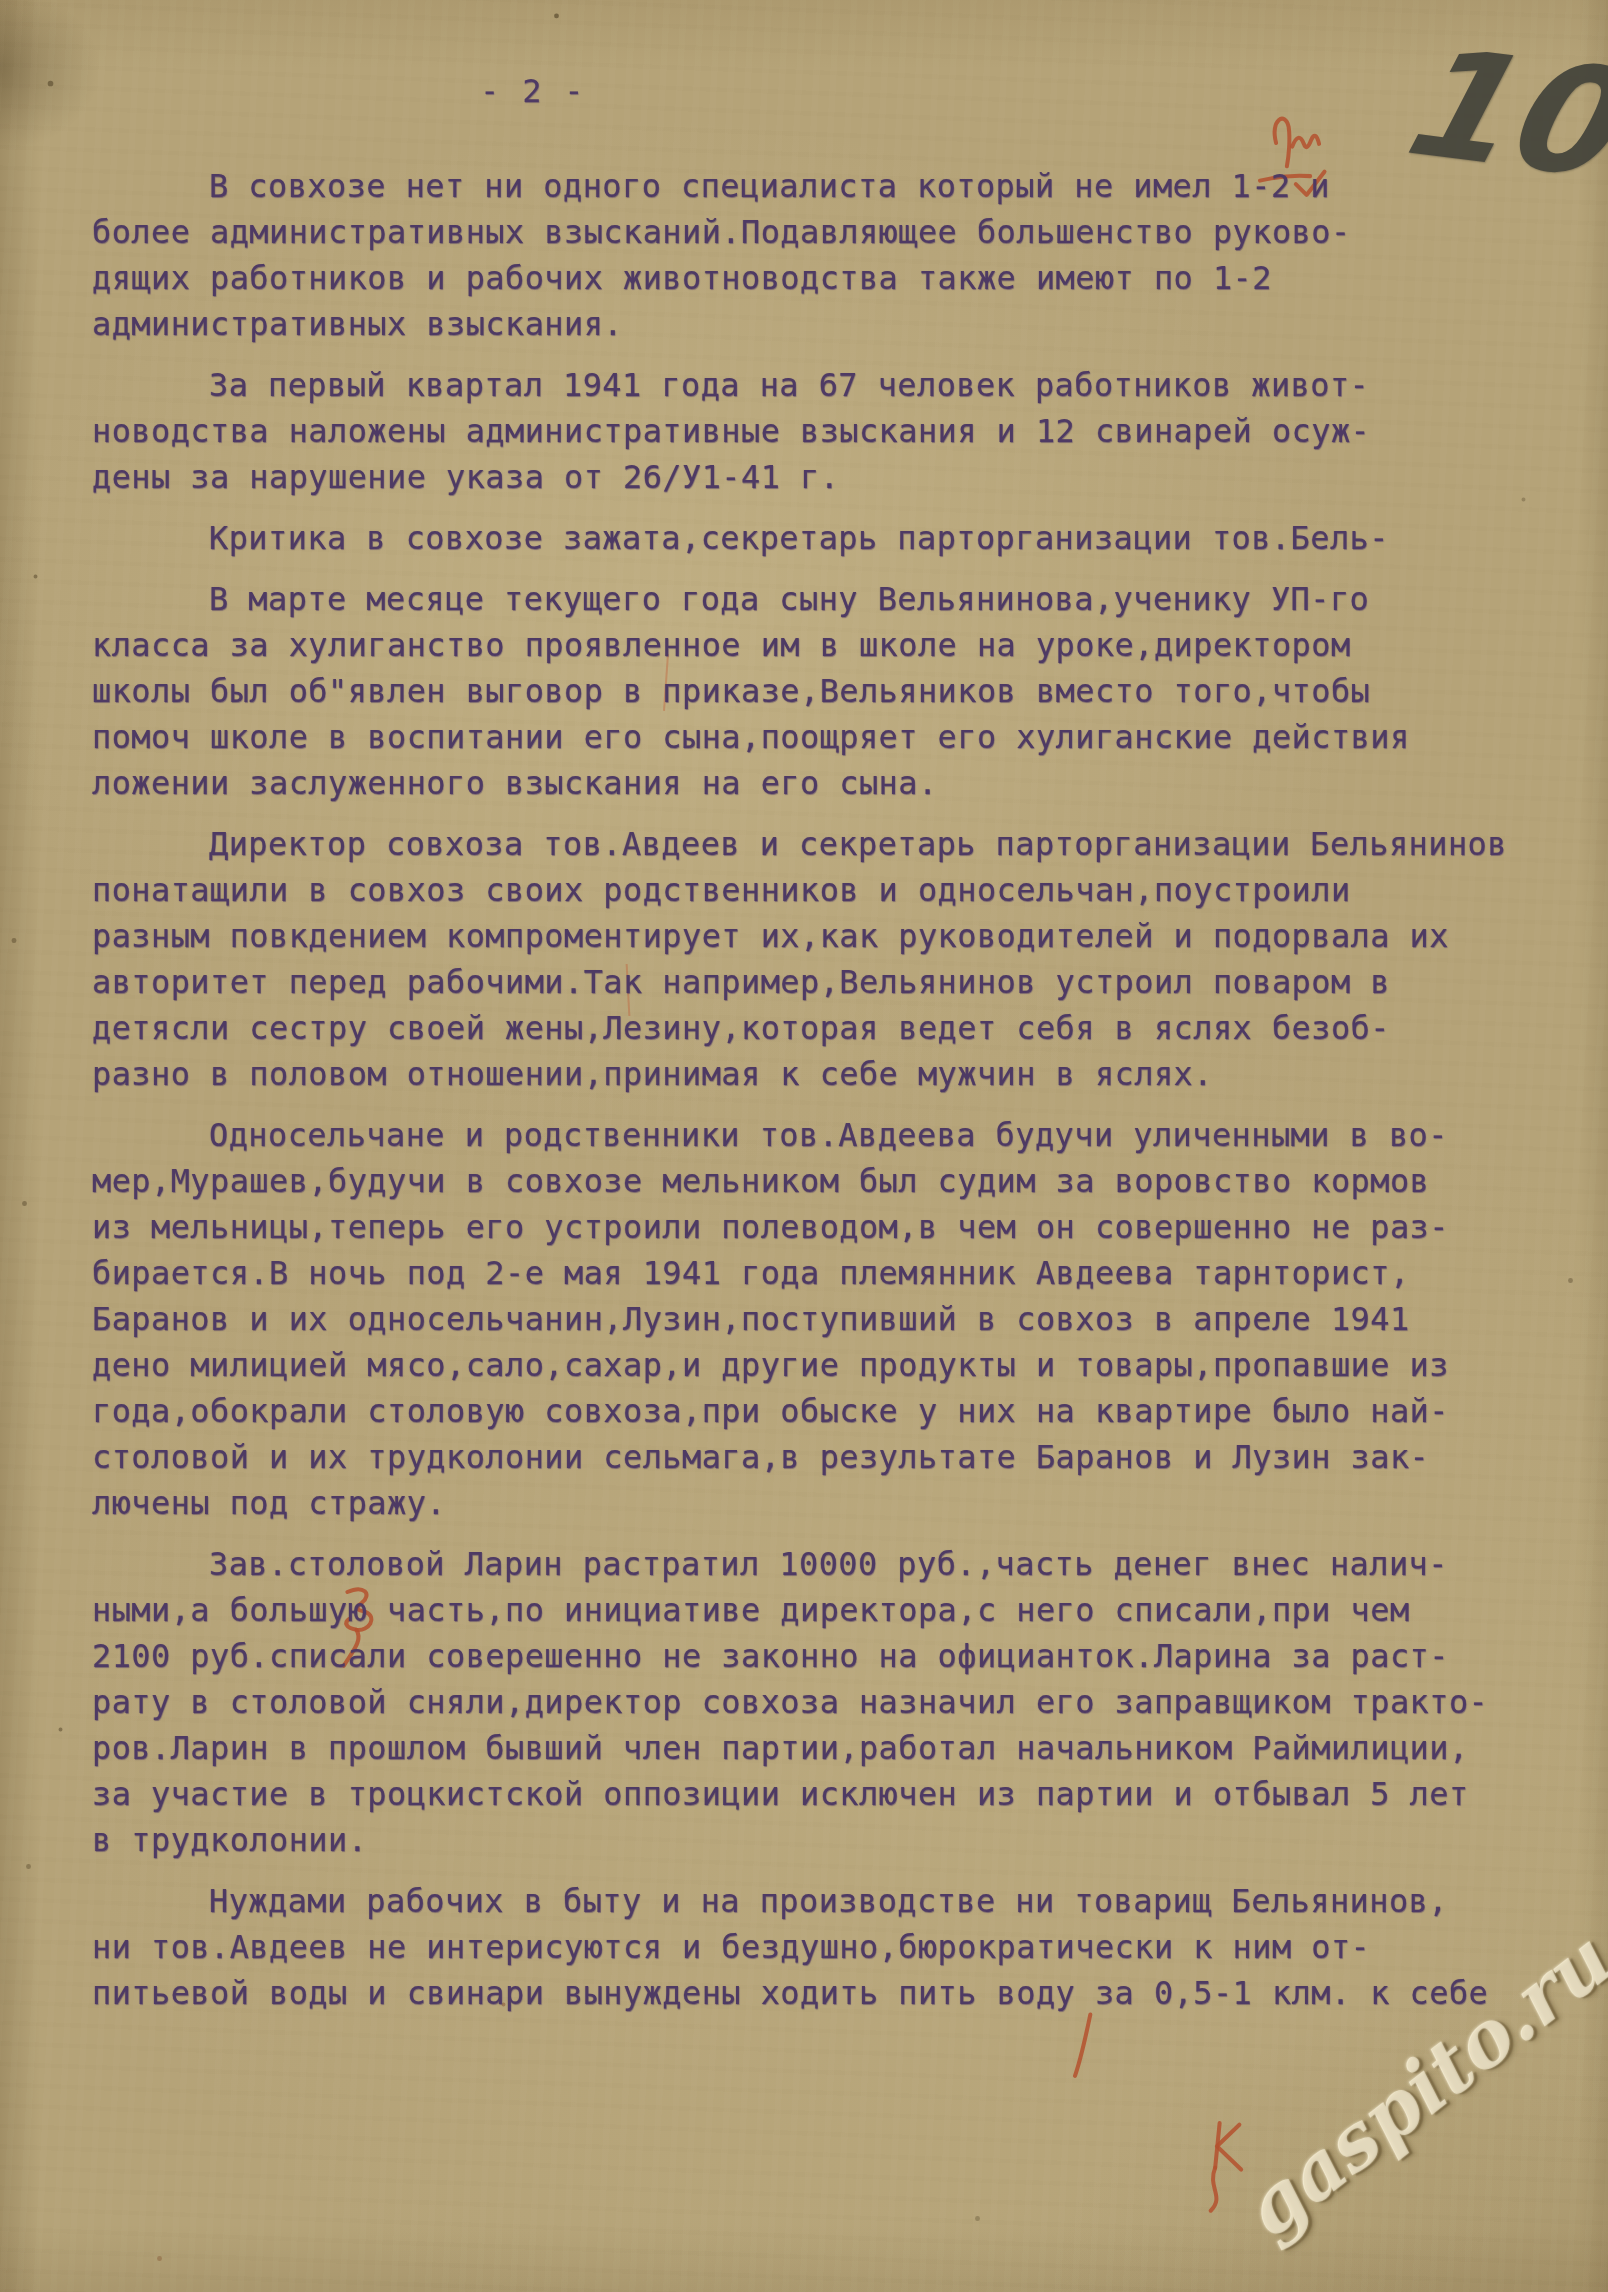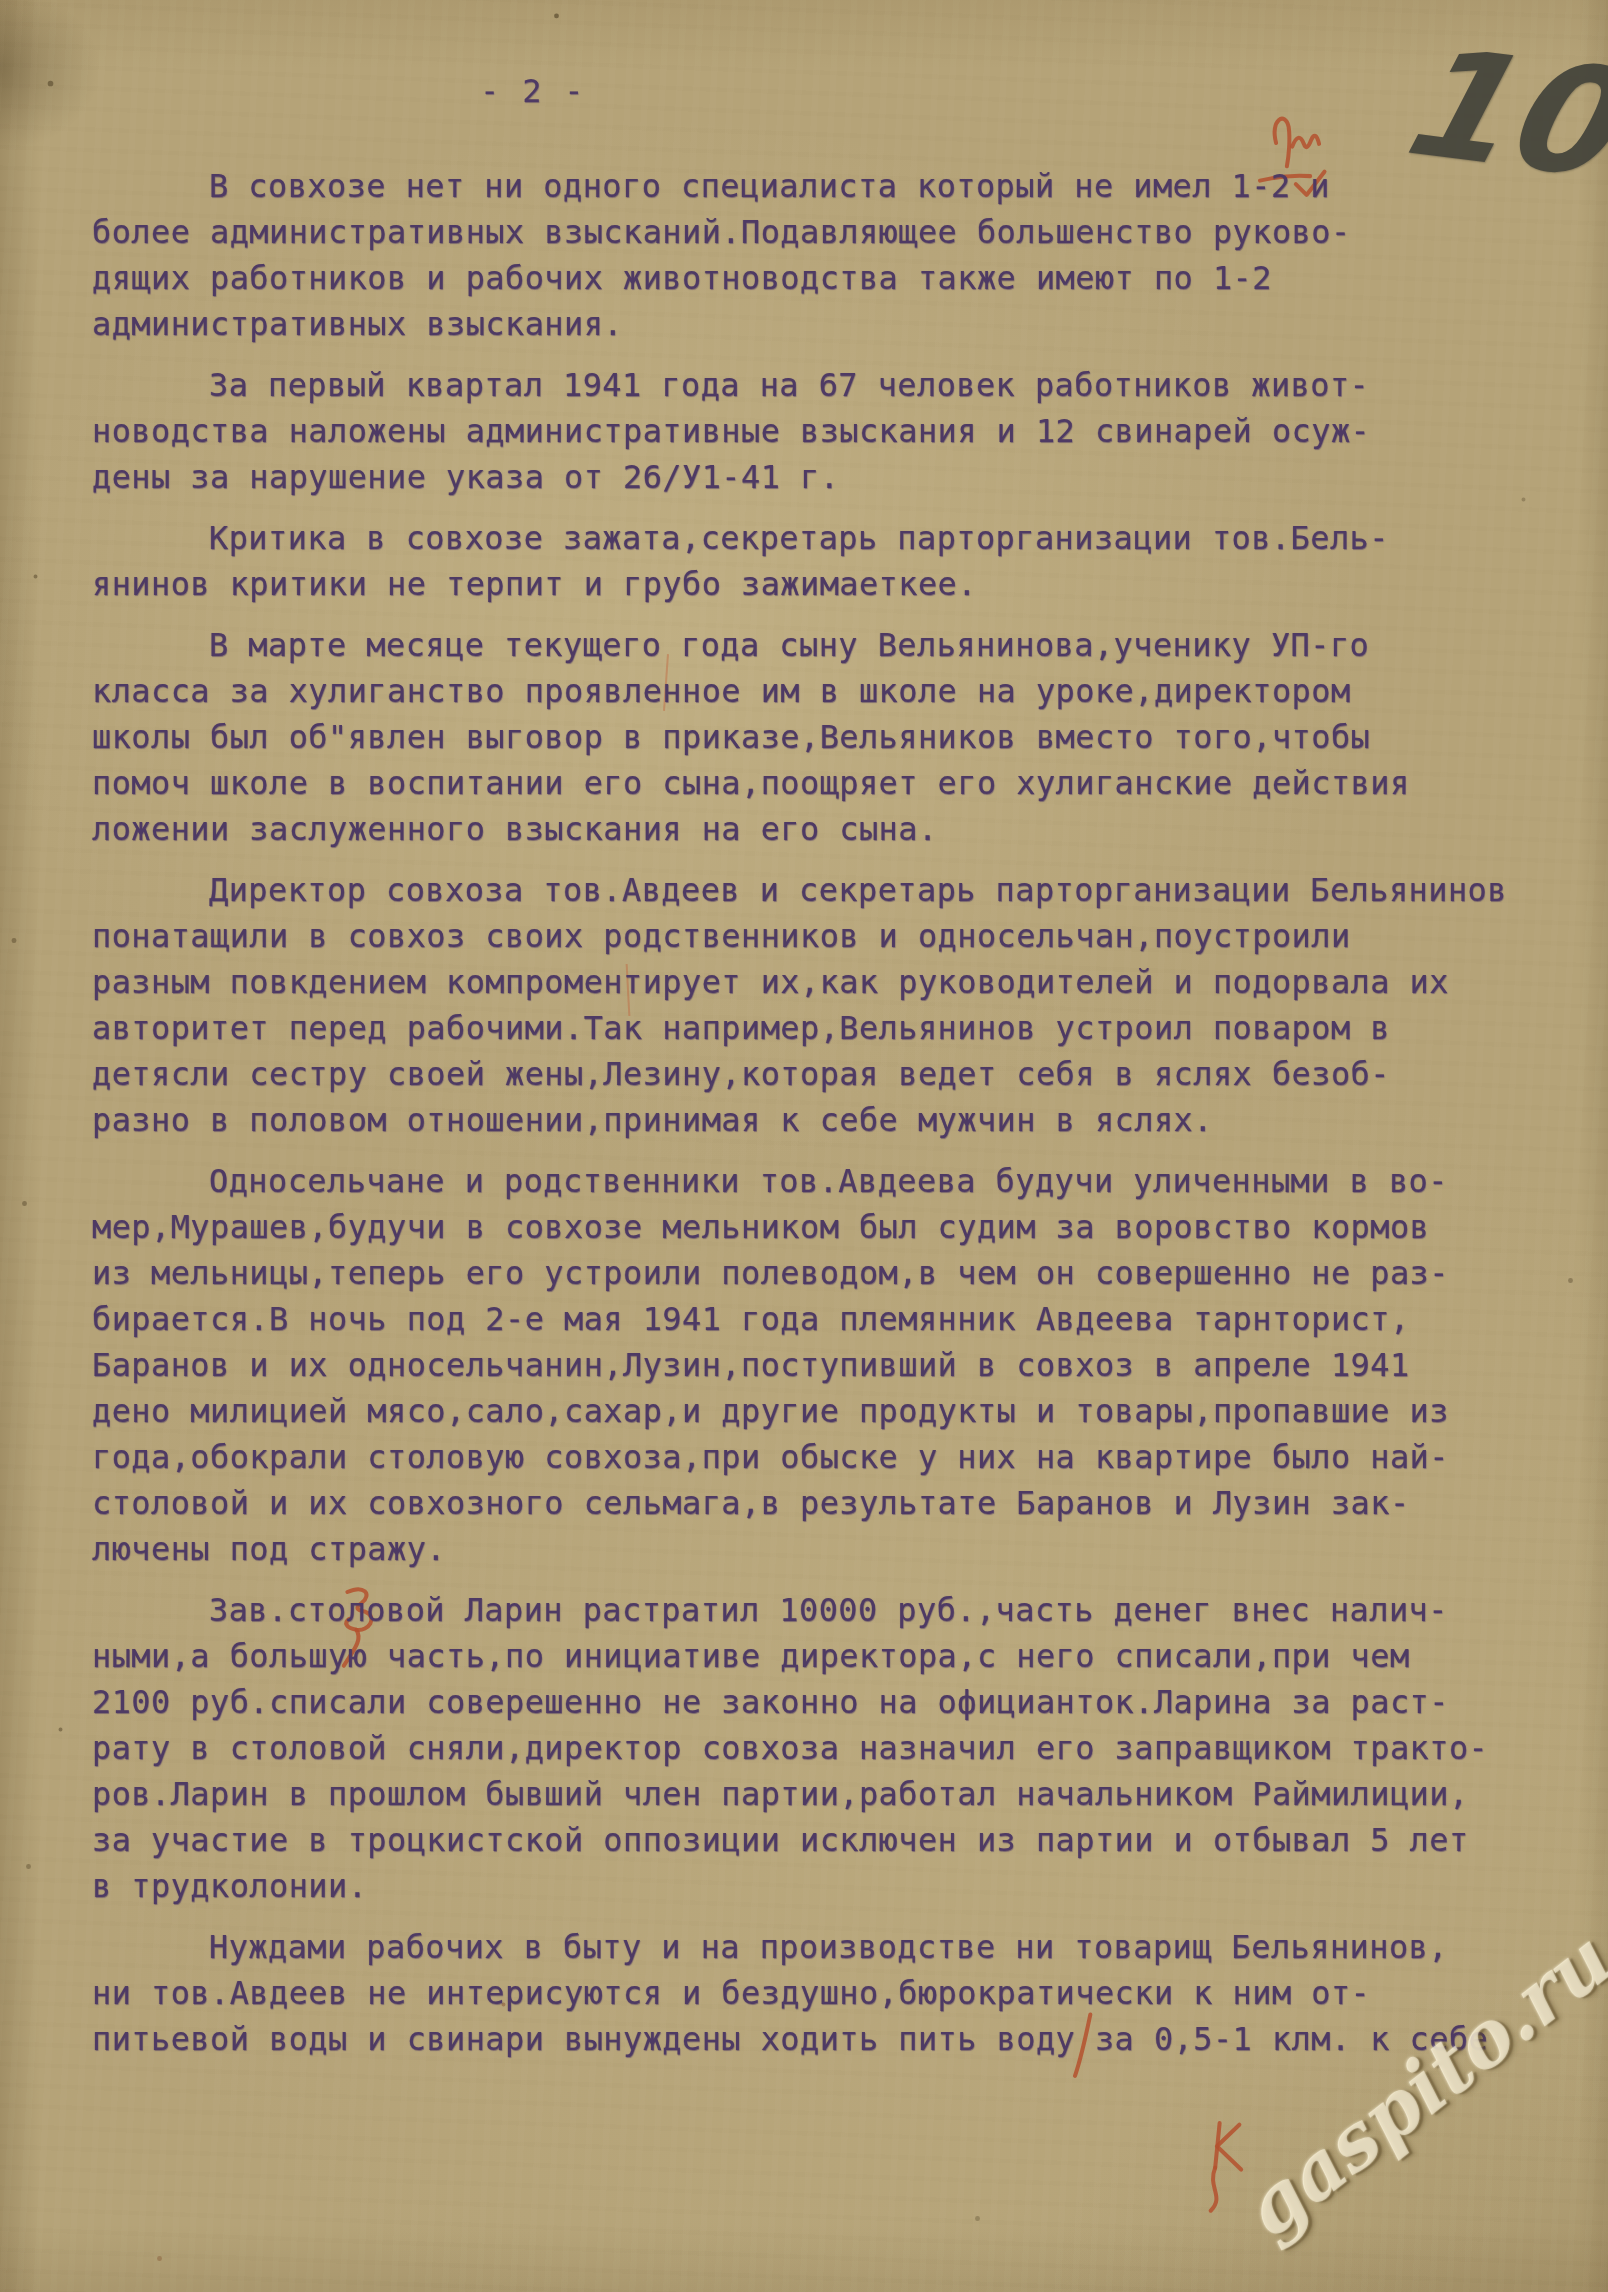--- a/index.html
+++ b/index.html
@@ -115,21 +115,20 @@
       <span class="line">дящих работников и рабочих животноводства также имеют по 1-2</span>
       <span class="line">административных взыскания.</span>
     </p>
     <p class="para">
       <span class="line">За первый квартал 1941 года на 67 человек работников живот-</span>
       <span class="line">новодства наложены административные взыскания и 12 свинарей осуж-</span>
       <span class="line">дены за нарушение указа от 26/У1-41 г.</span>
     </p>
     <p class="para">
       <span class="line">Критика в совхозе зажата,секретарь парторганизации тов.Бель-</span>
-      <span class="line">янинов критики не терпит и грубо зажимаеткее.</span>
     </p>
     <p class="para">
       <span class="line">В марте месяце текущего года сыну Вельянинова,ученику УП-го</span>
       <span class="line">класса за хулиганство проявленное им в школе на уроке,директором</span>
       <span class="line">школы был об"явлен выговор в приказе,Вельяников вместо того,чтобы</span>
       <span class="line">помоч школе в воспитании его сына,поощряет его хулиганские действия</span>
       <span class="line">ложении заслуженного взыскания на его сына.</span>
     </p>
     <p class="para">
       <span class="line">Директор совхоза тов.Авдеев и секретарь парторганизации Бельянинов</span>
@@ -140,21 +139,21 @@
       <span class="line">разно в половом отношении,принимая к себе мужчин в яслях.</span>
     </p>
     <p class="para">
       <span class="line">Односельчане и родственники тов.Авдеева будучи уличенными в во-</span>
       <span class="line">мер,Мурашев,будучи в совхозе мельником был судим за воровство кормов</span>
       <span class="line">из мельницы,теперь его устроили полеводом,в чем он совершенно не раз-</span>
       <span class="line">бирается.В ночь под 2-е мая 1941 года племянник Авдеева тарнторист,</span>
       <span class="line">Баранов и их односельчанин,Лузин,поступивший в совхоз в апреле 1941</span>
       <span class="line">дено милицией мясо,сало,сахар,и другие продукты и товары,пропавшие из</span>
       <span class="line">года,обокрали столовую совхоза,при обыске у них на квартире было най-</span>
-      <span class="line">столовой и их совхозного сельмага,в результате Баранов и Лузин зак-</span>
+      <span class="line">столовой и их трудколонии сельмага,в результате Баранов и Лузин зак-</span>
       <span class="line">лючены под стражу.</span>
     </p>
     <p class="para">
       <span class="line">Зав.столовой Ларин растратил 10000 руб.,часть денег внес налич-</span>
       <span class="line">ными,а большую часть,по инициативе директора,с него списали,при чем</span>
       <span class="line">2100 руб.списали соверешенно не законно на официанток.Ларина за раст-</span>
       <span class="line">рату в столовой сняли,директор совхоза назначил его заправщиком тракто-</span>
       <span class="line">ров.Ларин в прошлом бывший член партии,работал начальником Раймилиции,</span>
       <span class="line">за участие в троцкистской оппозиции исключен из партии и отбывал 5 лет</span>
       <span class="line">в трудколонии.</span>

